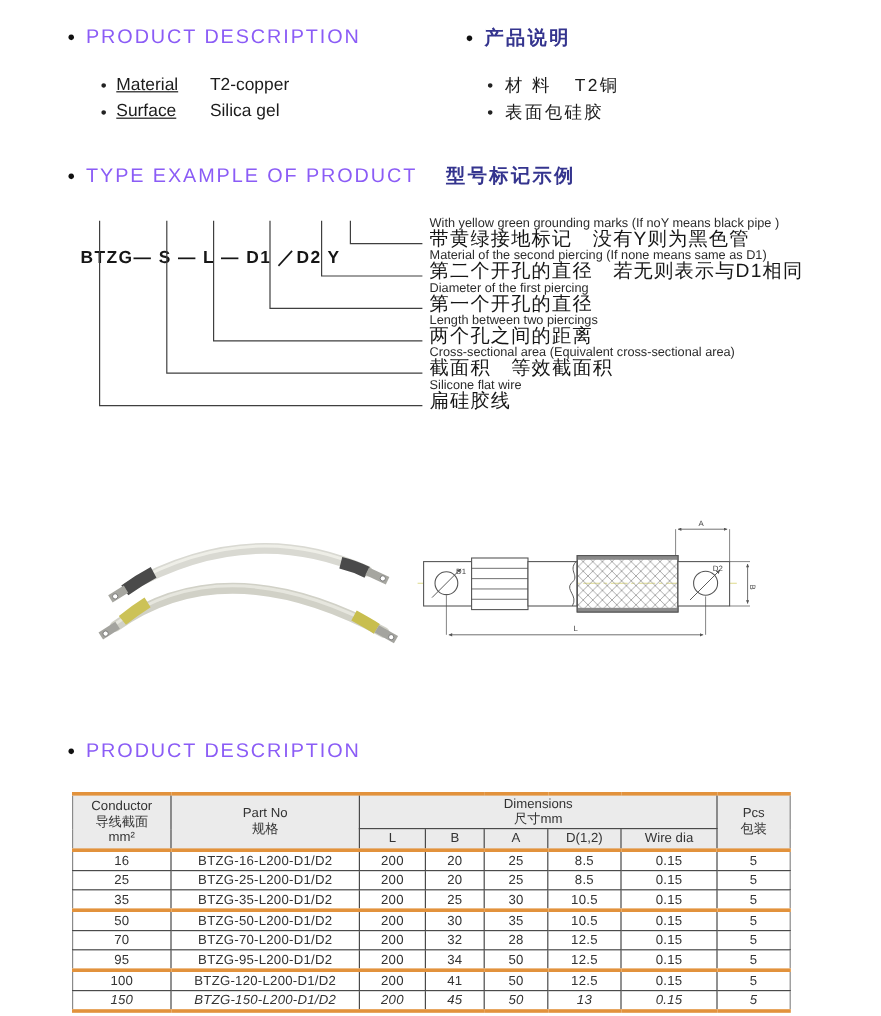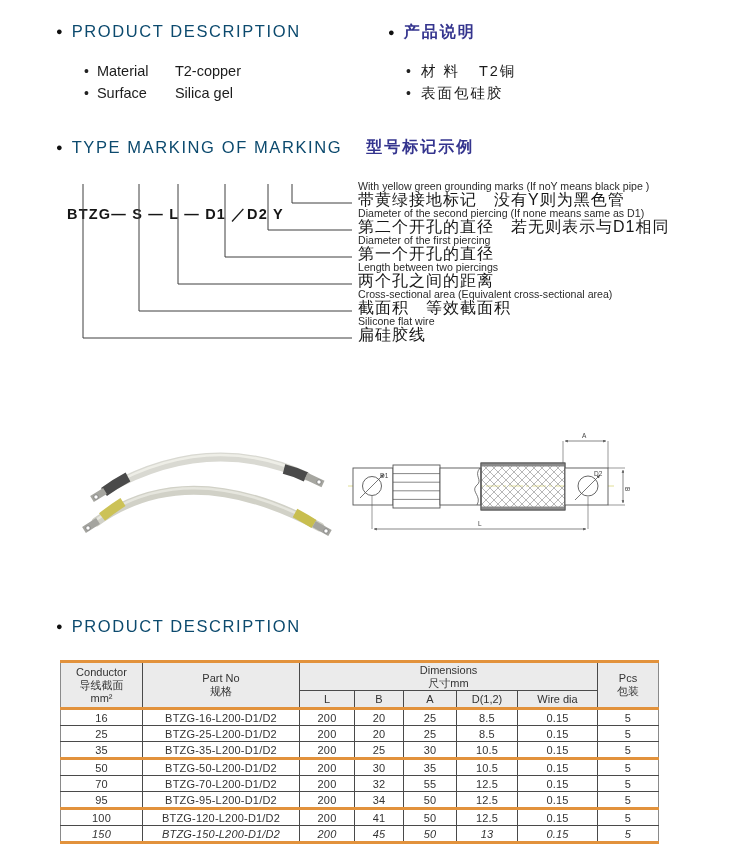--- a/index.html
+++ b/index.html
@@ -2,32 +2,32 @@
 <html><head>
 <meta charset="utf-8">
 <style>
   html,body{margin:0;padding:0;background:#ffffff;}
   .page{position:relative;width:734px;height:847px;background:#fff;overflow:hidden;
         font-family:"Liberation Sans","DejaVu Sans",sans-serif;color:#222;}
 
   
   .sec-title{position:absolute;display:flex;align-items:center;}
   .dot{font-size:11px;color:#101010;margin-right:9px;line-height:1;}
-  .st-en{color:#0c4a6e;font-size:16.5px;letter-spacing:1.6px;}
+  .st-en{color:#8b5cf6;font-size:16.5px;letter-spacing:1.6px;}
   .st-cn{color:#34348e;font-size:16px;font-weight:600;letter-spacing:2px;text-align:center;}
   #t1{left:56px;top:22px;} #t1cn{left:388px;top:22px;}
   #t2{left:56px;top:137px;} #t2 .st-cn{margin-left:24px;}
   #t3{left:56px;top:617px;}
 
   
   .list{position:absolute;font-size:14.5px;color:#1c1c1c;}
   .list .li{height:22px;display:flex;align-items:center;}
   .list .b{margin-right:8px;font-size:14px;color:#222;}
   .list-en{left:84px;top:60px;}
-  .list-en .lab{display:inline-block;min-width:78px;}
+  .list-en .lab{display:inline-block;min-width:78px;text-decoration:underline;}
   .list-cn{left:406px;top:60px;letter-spacing:2px;}
   .list-cn .lab{display:inline-block;min-width:58px;}
 
   
   .code{position:absolute;left:67px;top:161px;font-size:14.5px;font-weight:600;
         letter-spacing:1.2px;color:#161616;margin-top:44px;}
   .connector{position:absolute;left:0;top:178px;}
   .legend{position:absolute;left:358px;top:180px;width:374px;}
   .leg-item{height:27px;}
   .leg-en{font-size:10.6px;line-height:12.5px;color:#2b2b2b;white-space:nowrap;}
@@ -94,21 +94,21 @@
       <div class="li">
         <span class="b">•</span>
         <span class="lab">表面包硅胶</span>
         <span class="val"></span>
       </div>
 
   </div>
 
   <div class="sec-title" id="t2">
     <span class="dot">●</span>
-    <span class="st-en">TYPE MARKING OF MARKING</span>
+    <span class="st-en">TYPE EXAMPLE OF PRODUCT</span>
     <span class="st-cn">型号标记示例</span>
   </div>
 
   <div class="code">BTZG— S — L — D1 ／D2 Y</div>
 
   <svg class="connector" width="360" height="170" viewBox="0 0 360 170">
     <g fill="none" stroke="#3f3f3f" stroke-width="1">
       <polyline points="83,6 83,160 352,160"></polyline>
       <polyline points="139,6 139,133 352,133"></polyline>
       <polyline points="178,6 178,106 352,106"></polyline>
@@ -119,21 +119,21 @@
   </svg>
 
   <div class="legend">
 
       <div class="leg-item">
         <div class="leg-en">With yellow green grounding marks (If noY means black pipe )</div>
         <div class="leg-cn">带黄绿接地标记　没有Y则为黑色管</div>
       </div>
 
       <div class="leg-item">
-        <div class="leg-en">Diameter of the second piercing (If none means same as D1)</div>
+        <div class="leg-en">Material of the second piercing (If none means same as D1)</div>
         <div class="leg-cn">第二个开孔的直径　若无则表示与D1相同</div>
       </div>
 
       <div class="leg-item">
         <div class="leg-en">Diameter of the first piercing</div>
         <div class="leg-cn">第一个开孔的直径</div>
       </div>
 
       <div class="leg-item">
         <div class="leg-en">Length between two piercings</div>
@@ -306,21 +306,21 @@
           <td>10.5</td>
           <td>0.15</td>
           <td>5</td>
         </tr>
 
         <tr>
           <td>70</td>
           <td>BTZG-70-L200-D1/D2</td>
           <td>200</td>
           <td>32</td>
-          <td>55</td>
+          <td>28</td>
           <td>12.5</td>
           <td>0.15</td>
           <td>5</td>
         </tr>
 
         <tr class="group-end">
           <td>95</td>
           <td>BTZG-95-L200-D1/D2</td>
           <td>200</td>
           <td>34</td>

